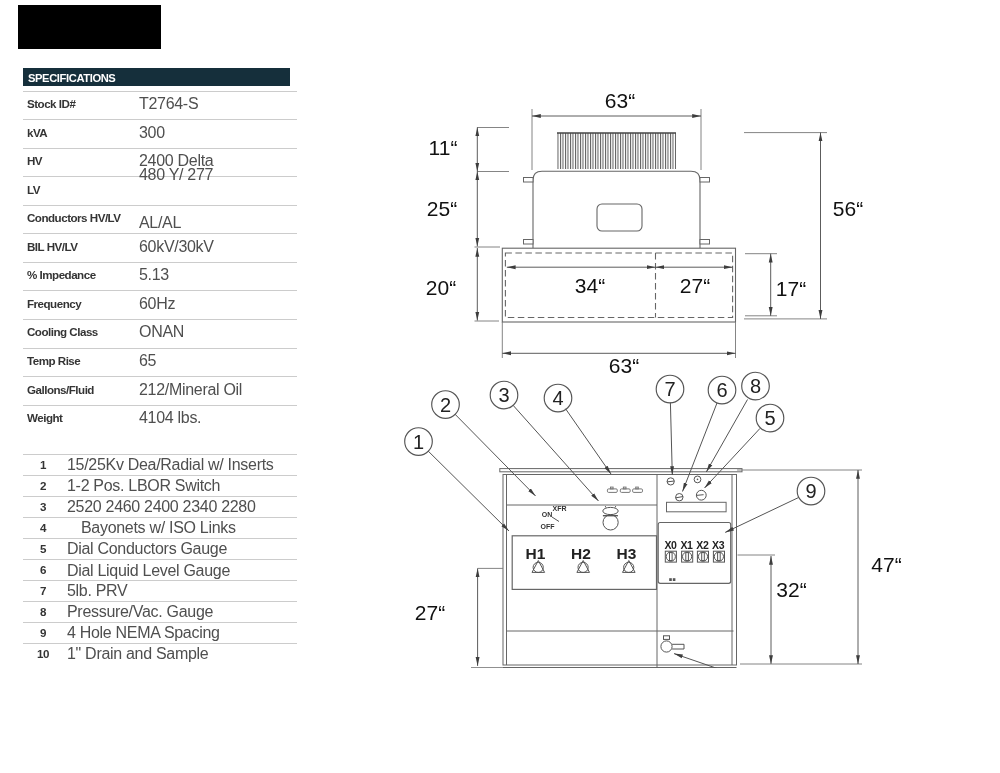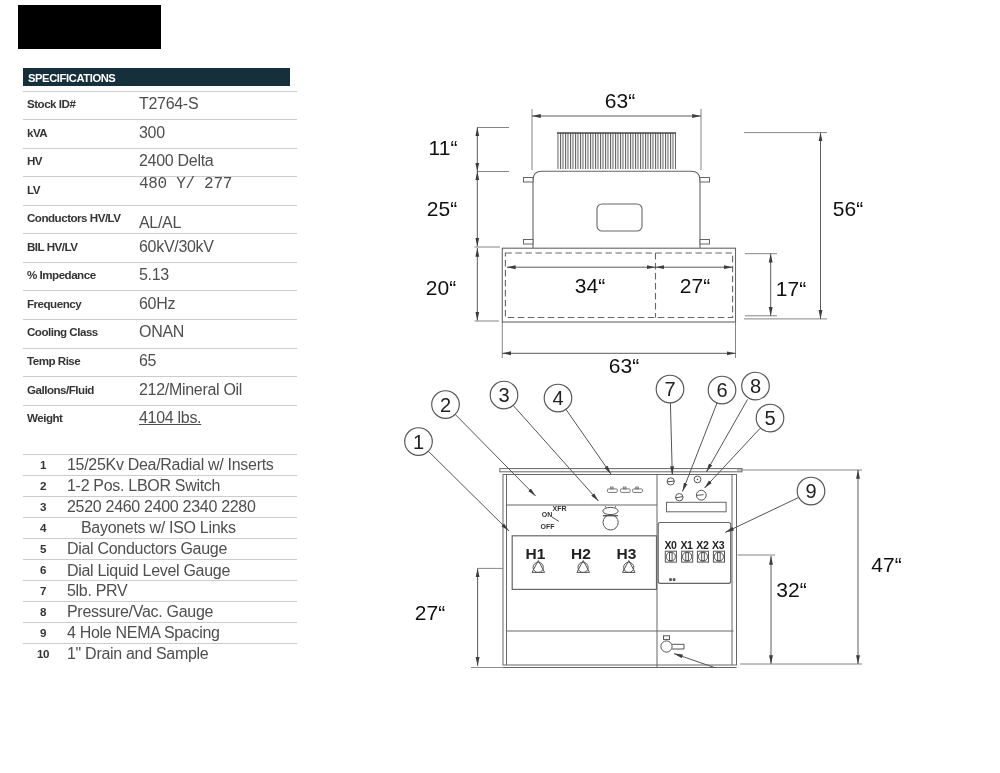--- a/index.html
+++ b/index.html
@@ -21,21 +21,21 @@
       <div class="abs lbl" style="left:27px;top:97.0px;">Stock ID#</div>
       <div class="abs val" style="left:139px;top:97.0px;">T2764-S</div>
 <div class="sep" style="left:23px;top:119.1px;width:274px;"></div>
       <div class="abs lbl" style="left:27px;top:125.5px;">kVA</div>
       <div class="abs val" style="left:139px;top:125.5px;">300</div>
 <div class="sep" style="left:23px;top:147.7px;width:274px;"></div>
       <div class="abs lbl" style="left:27px;top:154.1px;">HV</div>
       <div class="abs val" style="left:139px;top:154.1px;">2400 Delta</div>
 <div class="sep" style="left:23px;top:176.2px;width:274px;"></div>
       <div class="abs lbl" style="left:27px;top:182.6px;text-align:right;">LV</div>
-      <div class="abs val" style="left:139px;top:178px;font-family:Liberation Mono, monospace;">480 Y/ 277</div>
+      <div class="abs val" style="left:139px;top:168px;">480 Y/ 277</div>
 <div class="sep" style="left:23px;top:204.8px;width:274px;"></div>
       <div class="abs lbl" style="left:27px;top:211.2px;">Conductors HV/LV</div>
       <div class="abs val" style="left:139px;top:216px;">AL/AL</div>
 <div class="sep" style="left:23px;top:233.3px;width:274px;"></div>
       <div class="abs lbl" style="left:27px;top:239.8px;">BIL HV/LV</div>
       <div class="abs val" style="left:139px;top:239.8px;">60kV/30kV</div>
 <div class="sep" style="left:23px;top:261.9px;width:274px;"></div>
       <div class="abs lbl" style="left:27px;top:268.3px;">% Impedance</div>
       <div class="abs val" style="left:139px;top:268.3px;">5.13</div>
 <div class="sep" style="left:23px;top:290.4px;width:274px;"></div>
@@ -45,21 +45,21 @@
       <div class="abs lbl" style="left:27px;top:325.4px;">Cooling Class</div>
       <div class="abs val" style="left:139px;top:325.4px;">ONAN</div>
 <div class="sep" style="left:23px;top:347.5px;width:274px;"></div>
       <div class="abs lbl" style="left:27px;top:353.9px;">Temp Rise</div>
       <div class="abs val" style="left:139px;top:353.9px;">65</div>
 <div class="sep" style="left:23px;top:376.1px;width:274px;"></div>
       <div class="abs lbl" style="left:27px;top:382.5px;">Gallons/Fluid</div>
       <div class="abs val" style="left:139px;top:382.5px;">212/Mineral Oil</div>
 <div class="sep" style="left:23px;top:404.6px;width:274px;"></div>
       <div class="abs lbl" style="left:27px;top:411.1px;">Weight</div>
-      <div class="abs val" style="left:139px;top:411.1px;text-decoration:underline;">4104 lbs.</div>
+      <div class="abs val" style="left:139px;top:411.1px;">4104 lbs.</div>
 </div>
 <div id="listrows">
 <div class="sep" style="left:23px;top:453.7px;width:274px;"></div>
       <div class="abs lbl" style="left:28px;top:457.8px;width:30px;text-align:center;">1</div>
       <div class="abs val" style="left:67px;top:457.8px;">15/25Kv Dea/Radial w/ Inserts</div>
 <div class="sep" style="left:23px;top:474.8px;width:274px;"></div>
       <div class="abs lbl" style="left:28px;top:478.9px;width:30px;text-align:center;">2</div>
       <div class="abs val" style="left:67px;top:478.9px;">1-2 Pos. LBOR Switch</div>
 <div class="sep" style="left:23px;top:495.8px;width:274px;"></div>
       <div class="abs lbl" style="left:28px;top:499.9px;width:30px;text-align:center;">3</div>

